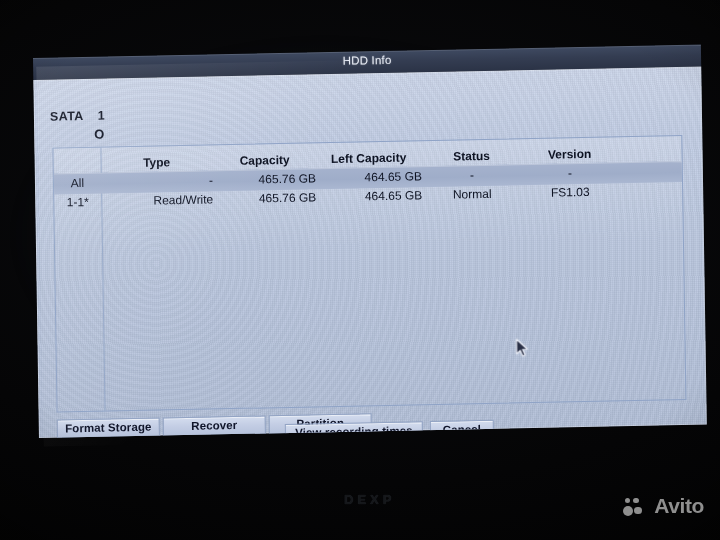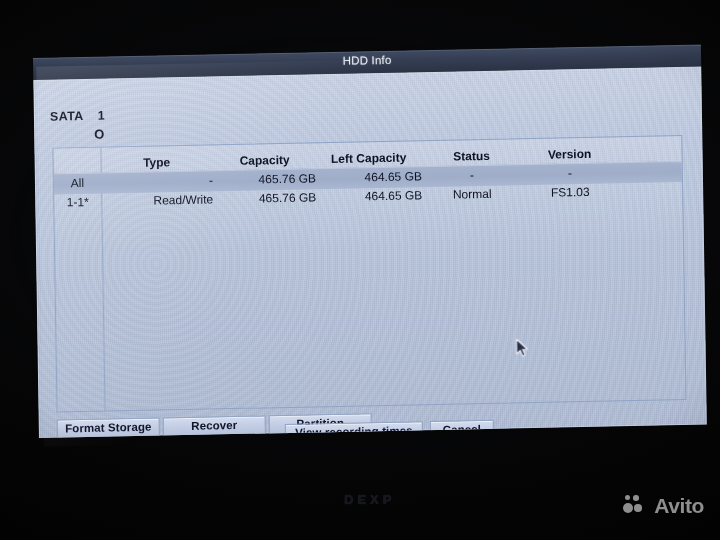--- a/index.html
+++ b/index.html
@@ -147,21 +147,21 @@
     transform:rotate(-1.15deg);
   }
 
   
   #dexp{
     position:absolute;left:344px;top:492px;font-size:13px;letter-spacing:4px;
     color:#15171a;font-weight:700;font-family:"Liberation Sans", sans-serif;
     text-shadow:0 0 1px rgba(120,130,150,.35);
   }
   #avito{
-    position:absolute;right:16px;top:494px;display:flex;align-items:flex-start;gap:12px;
+    position:absolute;right:16px;top:494px;display:flex;align-items:center;gap:12px;
     color:#9b9b9b;font-size:21px;font-weight:700;letter-spacing:-.4px;
     opacity:.92;
   }
   #avito .dots{position:relative;width:19px;height:19px;display:inline-block;}
   #avito .dots i{position:absolute;border-radius:50%;background:#9b9b9b;display:block;}
   #avito .dots i.a{left:0;  top:9px; width:10px;height:10px;}
   #avito .dots i.b{left:10px;top:1px; width:5.5px;height:5.5px;}
   #avito .dots i.c{left:11px;top:10px;width:7.5px;height:7.5px;}
   #avito .dots i.d{left:2px; top:1px; width:5px;height:5px;}
 </style>

